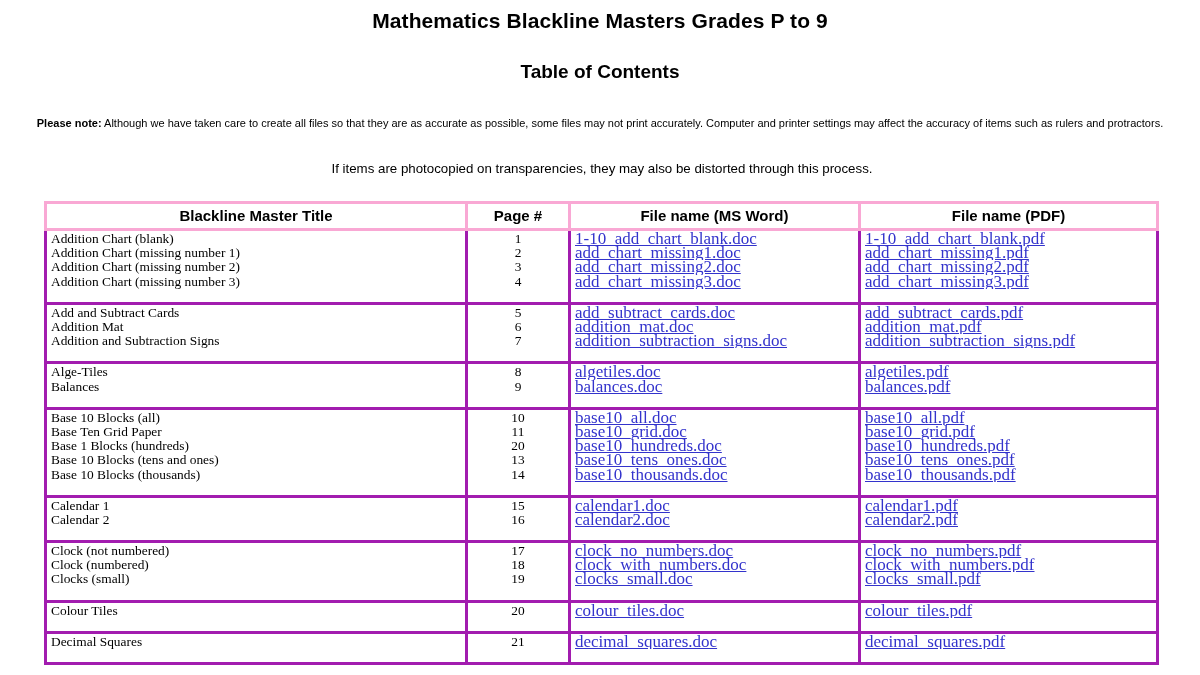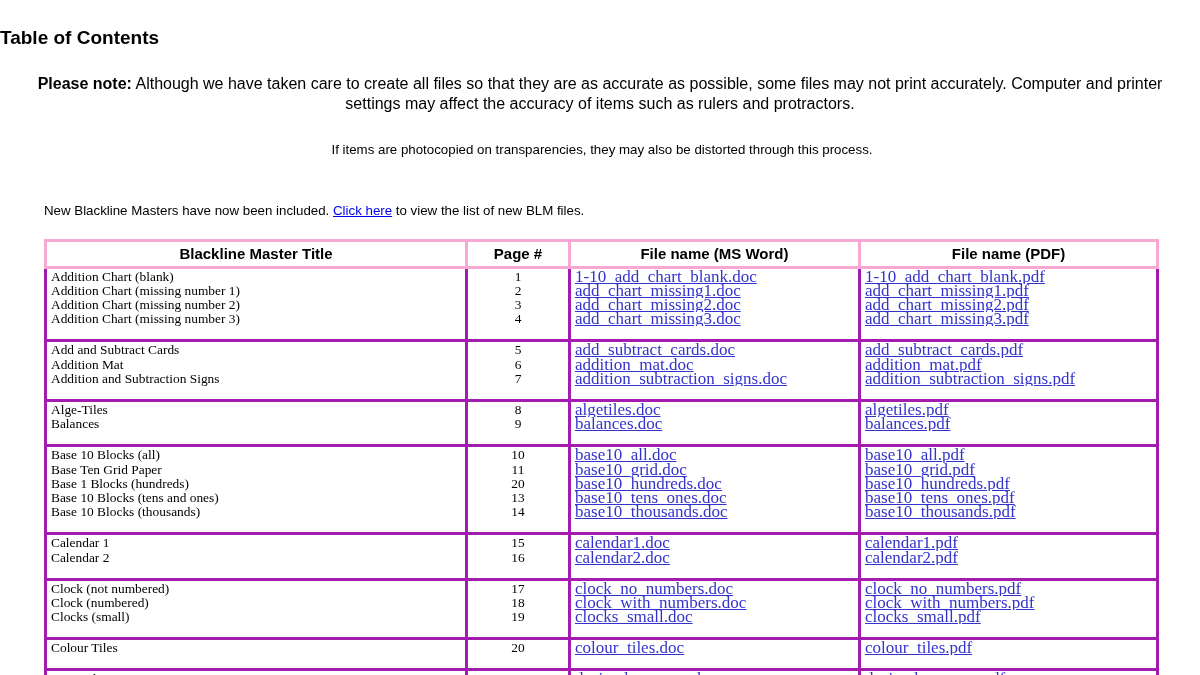--- a/index.html
+++ b/index.html
@@ -31,32 +31,32 @@
     text-align: center;
     margin: 0;
     padding: 8px 0 0 0;
     line-height: 1.25;
     letter-spacing: 0.1px;
   }
   h2.doc-subtitle {
     font-family: "Liberation Sans", sans-serif;
     font-size: 19px;
     font-weight: bold;
-    text-align: left;
+    text-align: center;
     margin: 0;
     padding: 26px 0 0 0;
     line-height: 1.25;
   }
 
   
   p.note {
     font-family: "Liberation Sans", sans-serif;
-    font-size: 16px;
-    text-align: center;
-    margin: 0;
+    font-size: 11px;
+    text-align: center;
+    margin: 8px;
     padding: 24px 8px 0 8px;
     line-height: 1.28;
   }
   p.note .bold { font-weight: bold; }
 
   p.note2 {
     font-family: "Liberation Sans", sans-serif;
     font-size: 13.3px;
     text-align: center;
     margin: 4px;
@@ -146,28 +146,28 @@
     color: #3333cc;
     text-decoration: underline;
     cursor: pointer;
   }
 </style>
 </head>
 <body>
 
 <div class="page">
 
+  <h1 class="doc-title">Mathematics Blackline Masters Grades P to 9</h1>
 
   <h2 class="doc-subtitle">Table of Contents</h2>
 
   <p class="note"><span class="bold">Please note:</span><span> Although we have taken care to create all files so that they are as accurate as possible, some files may not print accurately. Computer and printer settings may affect the accuracy of items such as rulers and protractors.</span></p>
 
   <p class="note2">If items are photocopied on transparencies, they may also be distorted through this process.</p>
 
-  <p class="newblm"><span>New Blackline Masters have now been included. </span><a class="link" href="#">Click here</a><span> to view the list of new BLM files.</span></p>
 
   <div class="table-wrap">
     <table class="toc">
       <colgroup>
         <col class="c-title">
           <col class="c-page">
           <col class="c-word">
           <col class="c-pdf">
       </colgroup>
       <thead>

